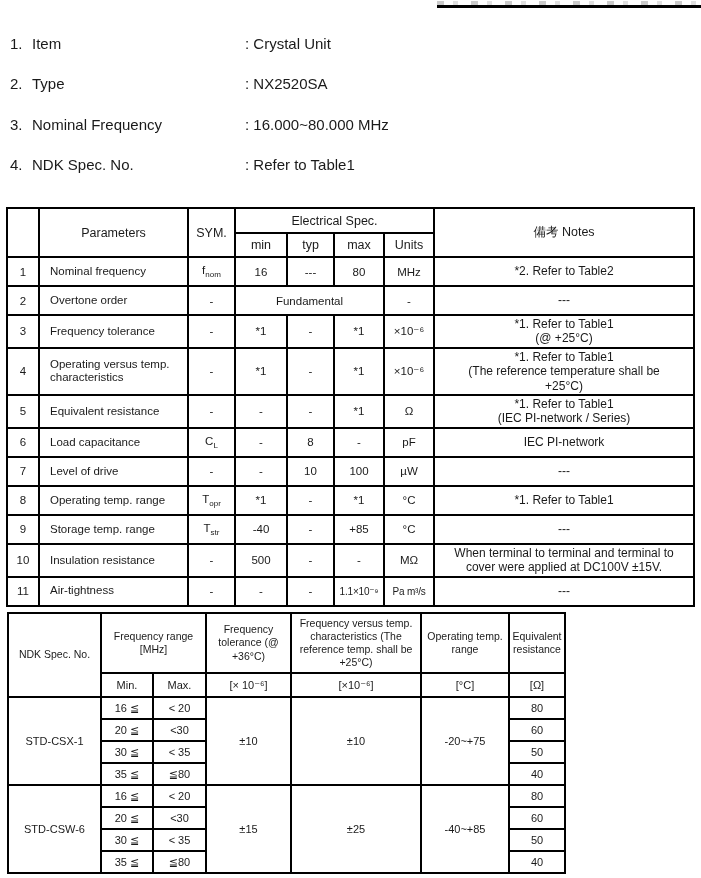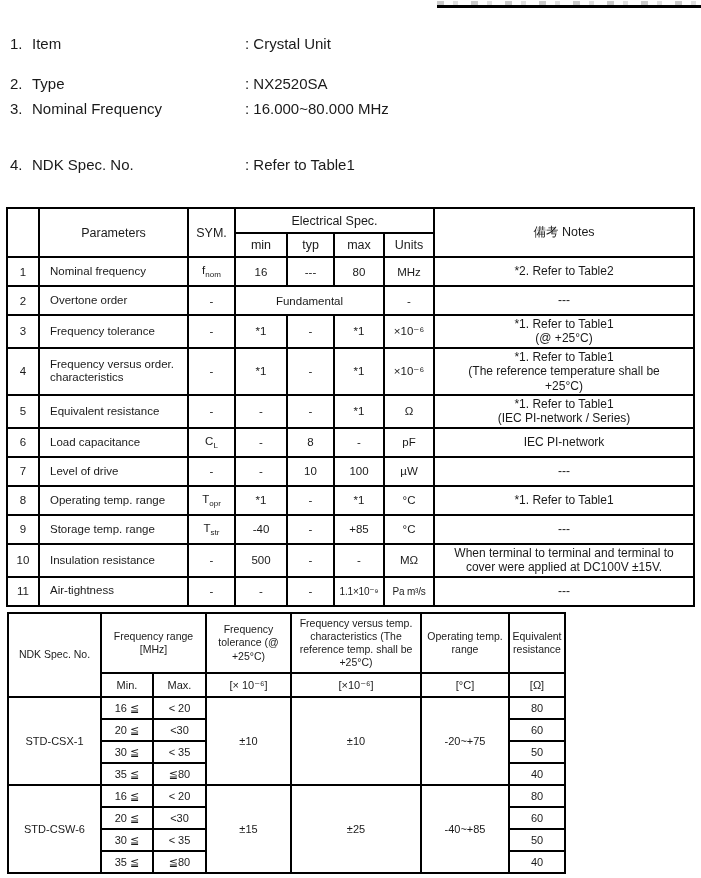--- a/index.html
+++ b/index.html
@@ -25,21 +25,21 @@
       rgba(185,185,185,.45) 16px 21px, transparent 21px 34px);
     background-size: 100% 4px;
     background-repeat: no-repeat;
     background-position: 0 1px;
   }
 
   
   .info-row { position: absolute; left: 10px; font-size: 15px; line-height: 19px; white-space: nowrap; margin-top: 28px; }
   .info-row .no { display: inline-block; width: 22px; }
   .info-row .val { position: absolute; left: 235px; }
-  .r1 { top: 6px; }  .r2 { top: 46px; }  .r3 { top: 71px; }  .r4 { top: 127px; }  .r5 { top: 168px; }
+  .r1 { top: 6px; }  .r2 { top: 46px; }  .r3 { top: 87px; }  .r4 { top: 127px; }  .r5 { top: 168px; }
 
   
   table { border-collapse: collapse; table-layout: fixed; }
   td { border: 2px solid #000; text-align: center; vertical-align: middle; font-size: 11.5px; color: #1a1a1a; }
   .spec-table { position: absolute; left: 6px; top: 207px; width: 687px; }
   .spec-table .th1 td { height: 25px; font-size: 12.5px; }
   .spec-table .th2 td { height: 24px; font-size: 12.5px; border-radius: 9px; }
   .spec-table .data-row td { height: 29px; }
   .spec-table .c-param { text-align: left; padding-left: 10px; line-height: 1.15; }
   .spec-table .c-note { font-size: 12px; line-height: 1.2; padding: 1px 15px; }
@@ -139,21 +139,21 @@
       <td class="c-val">*1</td>
       <td class="c-val">×10⁻⁶</td>
       <td class="c-note">
             <div>*1. Refer to Table1</div>
             <div>(@ +25°C)</div>
           </td>
     </tr>
 
     <tr class="data-row">
       <td class="c-no">4</td>
-      <td class="c-param">Frequency versus order. characteristics</td>
+      <td class="c-param">Operating versus temp. characteristics</td>
       <td class="c-sym">-</td>
       <td class="c-val">*1</td>
       <td class="c-val">-</td>
       <td class="c-val">*1</td>
       <td class="c-val">×10⁻⁶</td>
       <td class="c-note">
             <div>*1. Refer to Table1</div>
             <div>(The reference temperature shall be +25°C)</div>
           </td>
     </tr>
@@ -261,21 +261,21 @@
         <col style="width:53px">
         <col style="width:85px">
       <col style="width:130px">
         <col style="width:88px">
         <col style="width:56px">
     </colgroup>
     <tbody>
         <tr class="t1h1">
       <td rowspan="2">NDK Spec. No.</td>
       <td colspan="2">Frequency range [MHz]</td>
-      <td>Frequency tolerance (@ +25°C)</td>
+      <td>Frequency tolerance (@ +36°C)</td>
       <td>Frequency versus temp. characteristics (The reference temp. shall be +25°C)</td>
       <td>Operating temp. range</td>
       <td>Equivalent resistance</td>
     </tr>
     <tr class="t1h2">
       <td>Min.</td>
       <td>Max.</td>
       <td>[× 10⁻⁶]</td>
       <td>[×10⁻⁶]</td>
       <td>[°C]</td>

